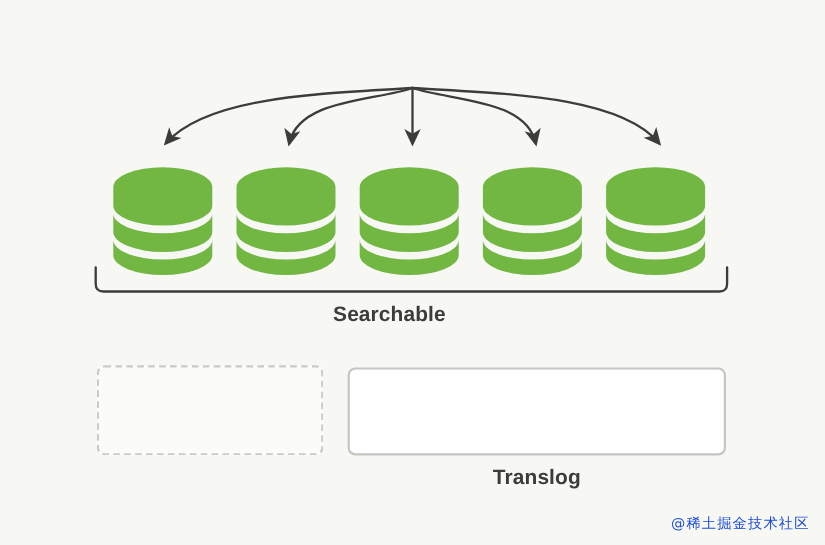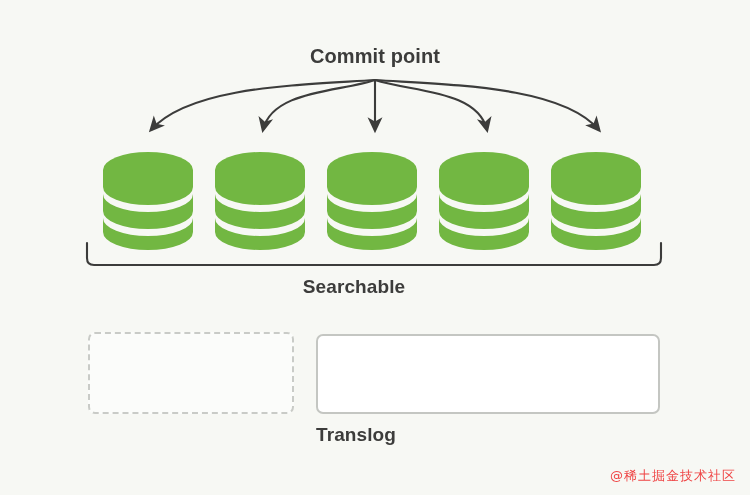--- a/index.html
+++ b/index.html
@@ -57,20 +57,21 @@
     left: 88px;
     top: 424px;
     width: 206px;
     text-align: center;
     font-size: 19px;
   }
   #translog-label {
     left: 316px;
     top: 424px;
     width: 344px;
+    text-align: center;
     font-size: 19px;
   }
 
   
   .box {
     position: absolute;
     background: #ffffff;
     border-radius: 7px;
     box-sizing: border-box;
   }
@@ -90,21 +91,21 @@
     border: 2px solid #c4c6c2;
     background: #ffffff;
   }
 
   
   #watermark {
     position: absolute;
     right: 14px;
     bottom: 10px;
     font-size: 13px;
-    color: #ef4444;
+    color: #1d4ed8;
     font-family: "DejaVu Sans", sans-serif;
     letter-spacing: 1px;
     white-space: nowrap;
   }
 </style>
 </head>
 <body>
 
 <div id="canvas">
 
@@ -153,21 +154,20 @@
       <g>
         <path d="M 551 170 a 45 18 0 0 1 90 0 l 0 17 a 45 18 0 0 1 -90 0 Z"></path>
         <path d="M 551 194 a 45 18 0 0 0 90 0 l 0 17 a 45 18 0 0 1 -90 0 Z"></path>
         <path d="M 551 218 a 45 18 0 0 0 90 0 l 0 14 a 45 18 0 0 1 -90 0 Z"></path>
       </g>
     </g>
 
     <path id="searchable-bracket" d="M 87 243 L 87 258 Q 87 265 94 265 L 654 265 Q 661 265 661 258 L 661 243" fill="none" stroke="#3c3c3b" stroke-width="2.1" stroke-linecap="round" stroke-linejoin="round"></path>
   </svg>
 
-  <div class="label" id="commit-point-label">Commit point</div>
 
   <div class="label" id="searchable-label">Searchable</div>
 
   <div class="box" id="in-memory-buffer-box"></div>
 
   <div class="box" id="translog-box"></div>
 
 
   <div class="label" id="translog-label">Translog</div>
 

